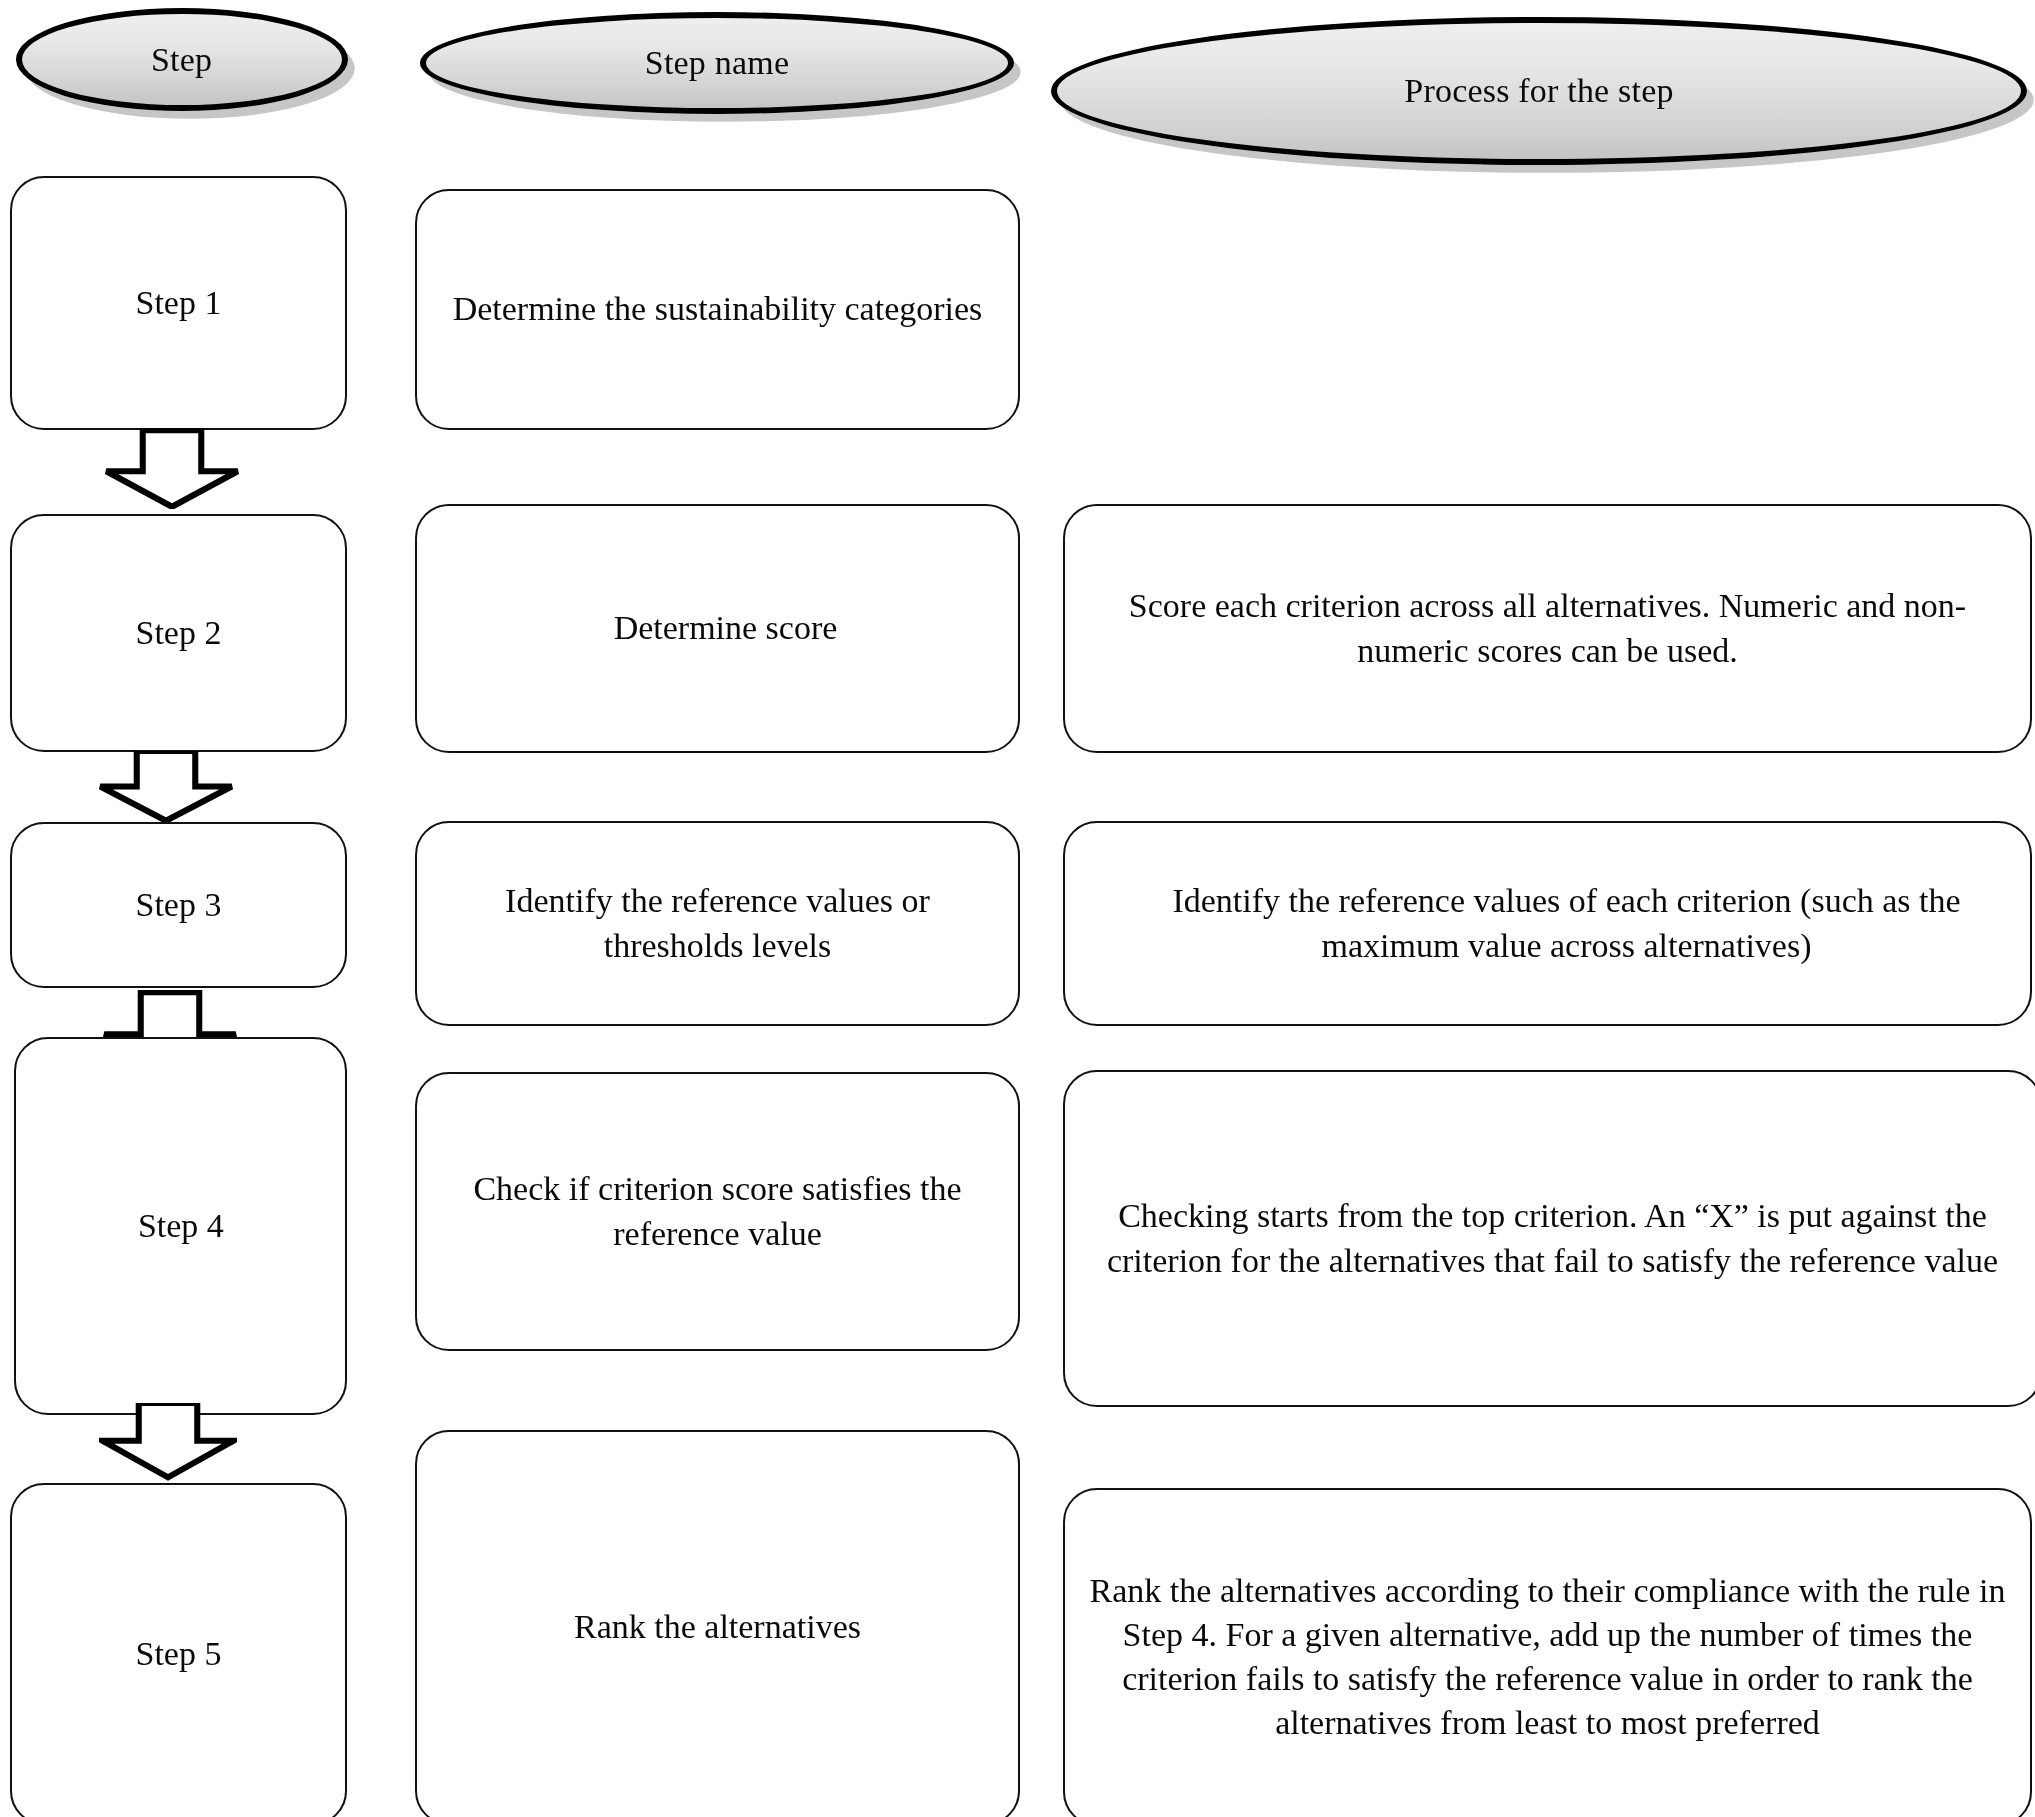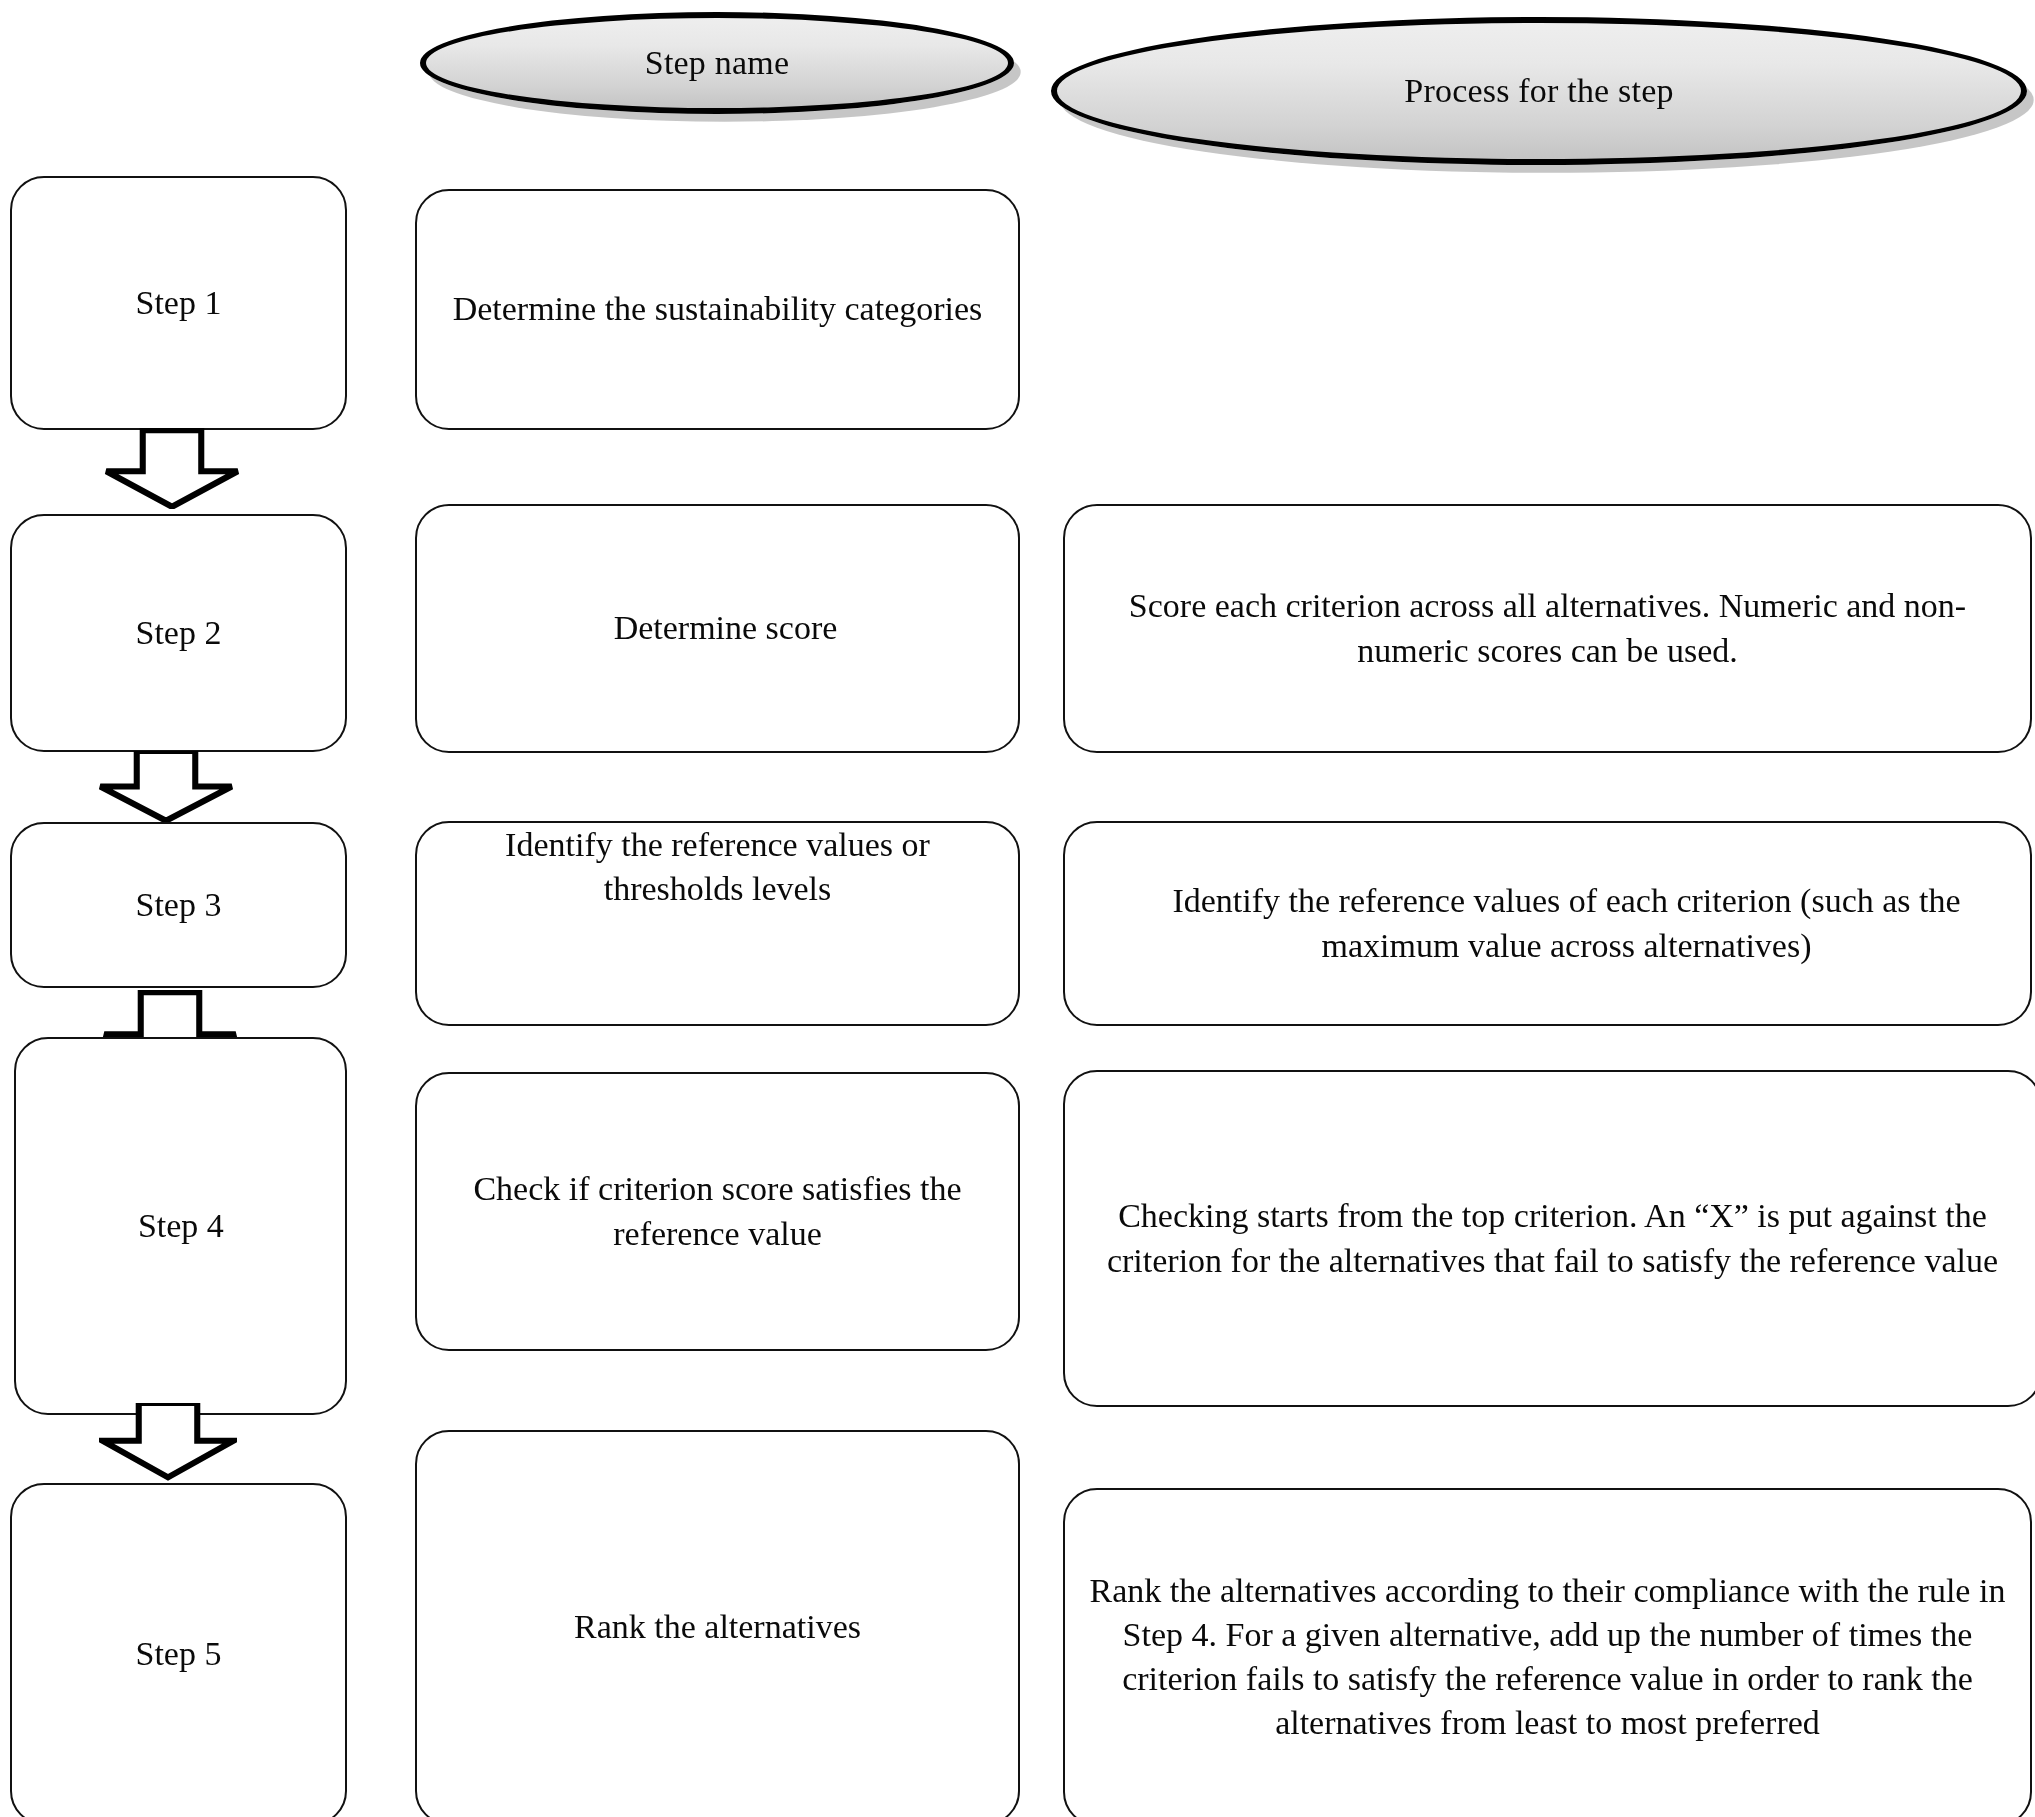--- a/index.html
+++ b/index.html
@@ -62,20 +62,23 @@
   .arrow {
     position: absolute;
   }
   .arrow svg { display: block; width: 100%; height: 100%; }
 </style>
 </head>
 <body>
 
 <div id="canvas">
 
+  <div class="ellipse" style="left:15.5px; top:7.8px; width:332px; height:103px;">
+    <span class="ellipse-label">Step</span>
+  </div>
 
   <div class="ellipse" style="left:420px; top:12.2px; width:594px; height:102px;">
     <span class="ellipse-label">Step name</span>
   </div>
 
   <div class="ellipse" style="left:1051px; top:16.6px; width:976px; height:148px;">
     <span class="ellipse-label">Process for the step</span>
   </div>
 
   <div class="rbox" style="left:10px; top:176px; width:337px; height:254px; align-items:center;">
@@ -108,21 +111,21 @@
   <div class="arrow" style="left:97px; top:751px; width:138px; height:72px;">
     <svg viewBox="0 0 250 130" preserveAspectRatio="none">
       <polygon points="72,0 178,0 178,64 244,64 125,126 6,64 72,64" fill="#ffffff" stroke="#000000" stroke-width="11" stroke-linejoin="miter"></polygon>
     </svg>
   </div>
 
   <div class="rbox" style="left:10px; top:822px; width:337px; height:166px; align-items:center;">
     <span class="rbox-label">Step 3</span>
   </div>
 
-  <div class="rbox" style="left:415px; top:821px; width:605px; height:205px; align-items:flex-start;">
+  <div class="rbox" style="left:415px; top:821px; width:605px; height:205px; align-items:center;">
     <span class="rbox-label">Identify the reference values or thresholds levels</span>
   </div>
 
   <div class="rbox" style="left:1063px; top:821px; width:969px; height:205px; align-items:center;padding-left:38px;">
     <span class="rbox-label">Identify the reference values of each criterion (such as the maximum value across alternatives)</span>
   </div>
 
   <div class="arrow" style="left:101px; top:990px; width:138px; height:81px;">
     <svg viewBox="0 0 250 146" preserveAspectRatio="none">
       <polygon points="72,4 178,4 178,80 244,80 125,142 6,80 72,80" fill="#ffffff" stroke="#000000" stroke-width="11" stroke-linejoin="miter"></polygon>

